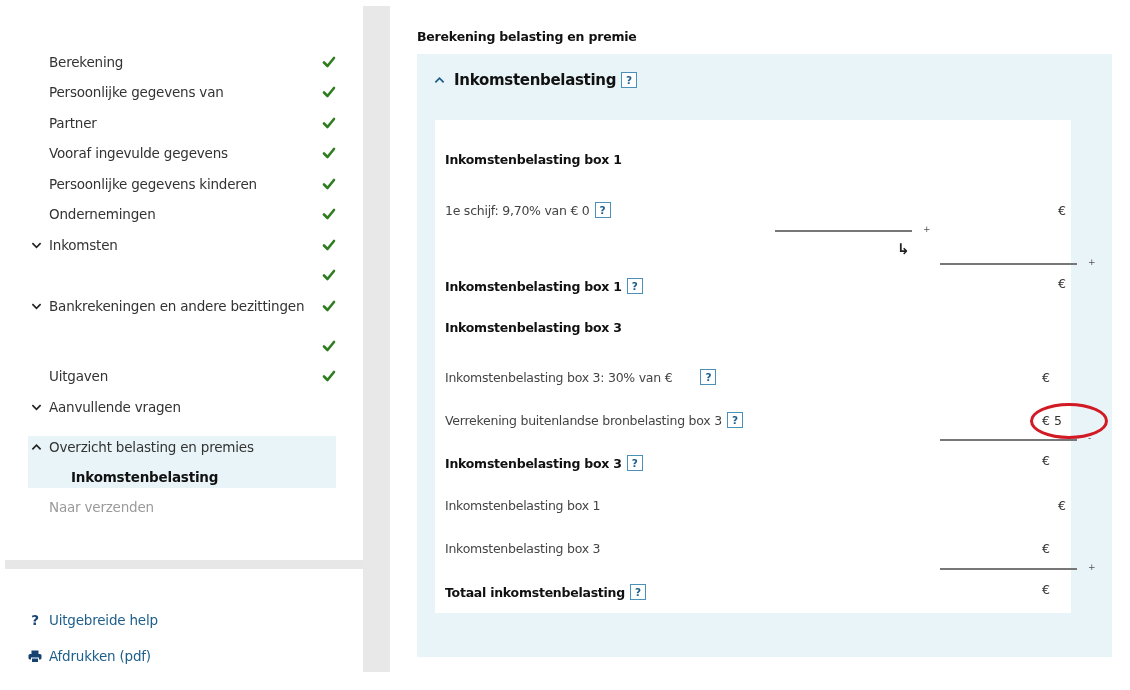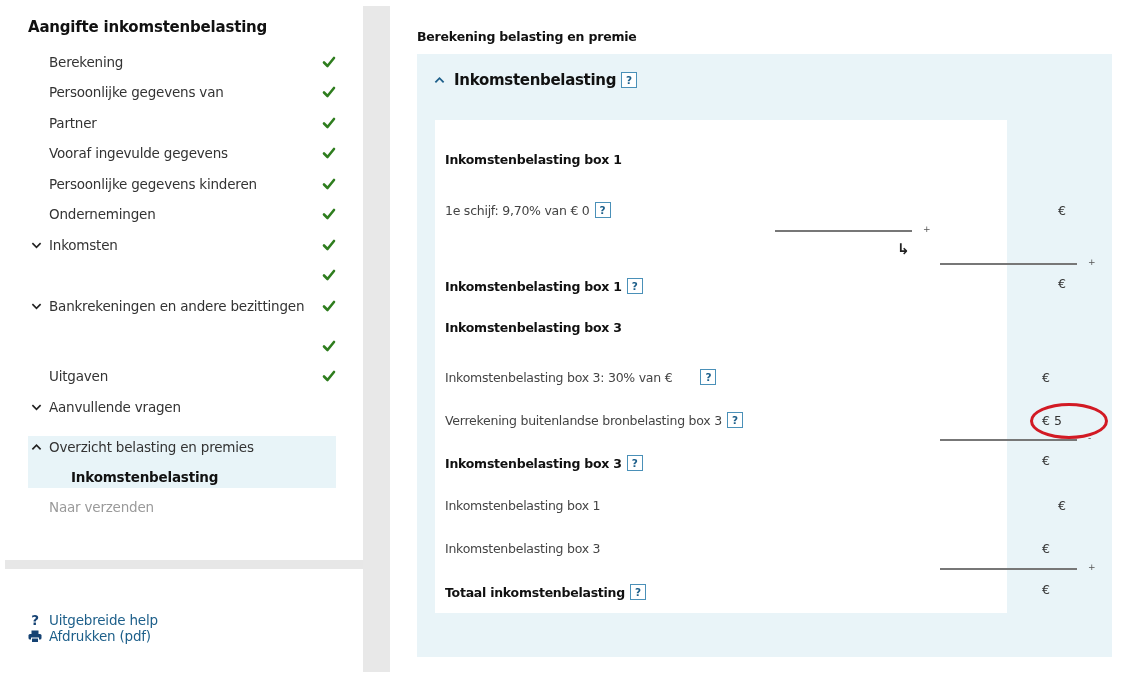--- a/index.html
+++ b/index.html
@@ -30,36 +30,35 @@
     
     .main-heading { position: absolute; left: 417px; top: 29px; font-size: 12.5px; font-weight: bold; color: #111; letter-spacing: -0.2px; }
     .panel { position: absolute; left: 417px; top: 54px; width: 695px; height: 603px; background: #e9f4f8; }
     .panel-header { position: absolute; left: 17px; top: 17px; display: flex; align-items: center; cursor: pointer; }
     .panel-header .chev { width: 12px; height: 12px; margin-right: 8px; display: flex; align-items: center; }
     .panel-header .chev svg { width: 11px; height: 11px; }
     .panel-header .title { font-size: 15px; font-weight: bold; color: #111; letter-spacing: -0.3px; }
 
     .help { display: inline-flex; align-items: center; justify-content: center; width: 16px; height: 16px; border: 1.5px solid #4a90b8; color: #1d5f8a; font-size: 10.5px; font-weight: bold; background: #fff; margin-left: 5px; cursor: pointer; vertical-align: middle; line-height: 1; font-family: "DejaVu Sans", sans-serif; }
 
-    .card { position: absolute; left: 18px; top: 66px; width: 572px; height: 493px; background: #fff; }
+    .card { position: absolute; left: 18px; top: 66px; width: 636px; height: 493px; background: #fff; }
 
     .row { position: absolute; left: 10px; font-size: 12.5px; color: #444; display: flex; align-items: center; white-space: nowrap; letter-spacing: -0.25px; }
     .row.bold { font-weight: bold; color: #111; }
     .amt { position: absolute; font-size: 12.5px; color: #333; white-space: nowrap; }
     .rule { position: absolute; height: 2px; background: #777; }
     .op { position: absolute; font-size: 9px; color: #555; }
     .arrow { position: absolute; font-size: 15px; color: #222; font-weight: bold; }
 
     .highlight-ring { position: absolute; left: 1030px; top: 403px; width: 78px; height: 36px; border: 3px solid #d21a24; border-radius: 50%; pointer-events: none; }
   </style>
 </head>
 <body>
 
 <aside class="sidebar">
-  <div class="sidebar-title">Aangifte inkomstenbelasting</div>
 
   <nav class="nav">
     <div class="nav-highlight"></div>
 
     <div class="nav-item" style="top:0px">
       <span class="label">Berekening</span>
       <span class="check"><svg viewBox="0 0 14 14">
             <path d="M2 7.5 L5.5 11 L12 3" fill="none" stroke="#2e7d1e" stroke-width="2.6" stroke-linecap="round" stroke-linejoin="round"></path>
           </svg></span>
     </div>
@@ -154,21 +153,21 @@
       <span class="label">Naar verzenden</span>
     </div>
   </nav>
 
   <div class="sidebar-divider"></div>
 
   <div class="util-link" style="top:612px">
     <span class="ico">?</span>
     <span>Uitgebreide help</span>
   </div>
-  <div class="util-link" style="top:628px">
+  <div class="util-link" style="top:648px">
     <span class="ico">
       <svg width="14" height="13" viewBox="0 0 14 13">
           <rect x="3.5" y="0.5" width="7" height="4" fill="#154273"></rect>
           <rect x="0.5" y="4" width="13" height="5.5" rx="1.5" fill="#154273"></rect>
           <rect x="3.5" y="8" width="7" height="4.5" fill="#154273" stroke="#fff" stroke-width="1"></rect>
         </svg>
     </span>
     <span>Afdrukken (pdf)</span>
   </div>
 </aside>

